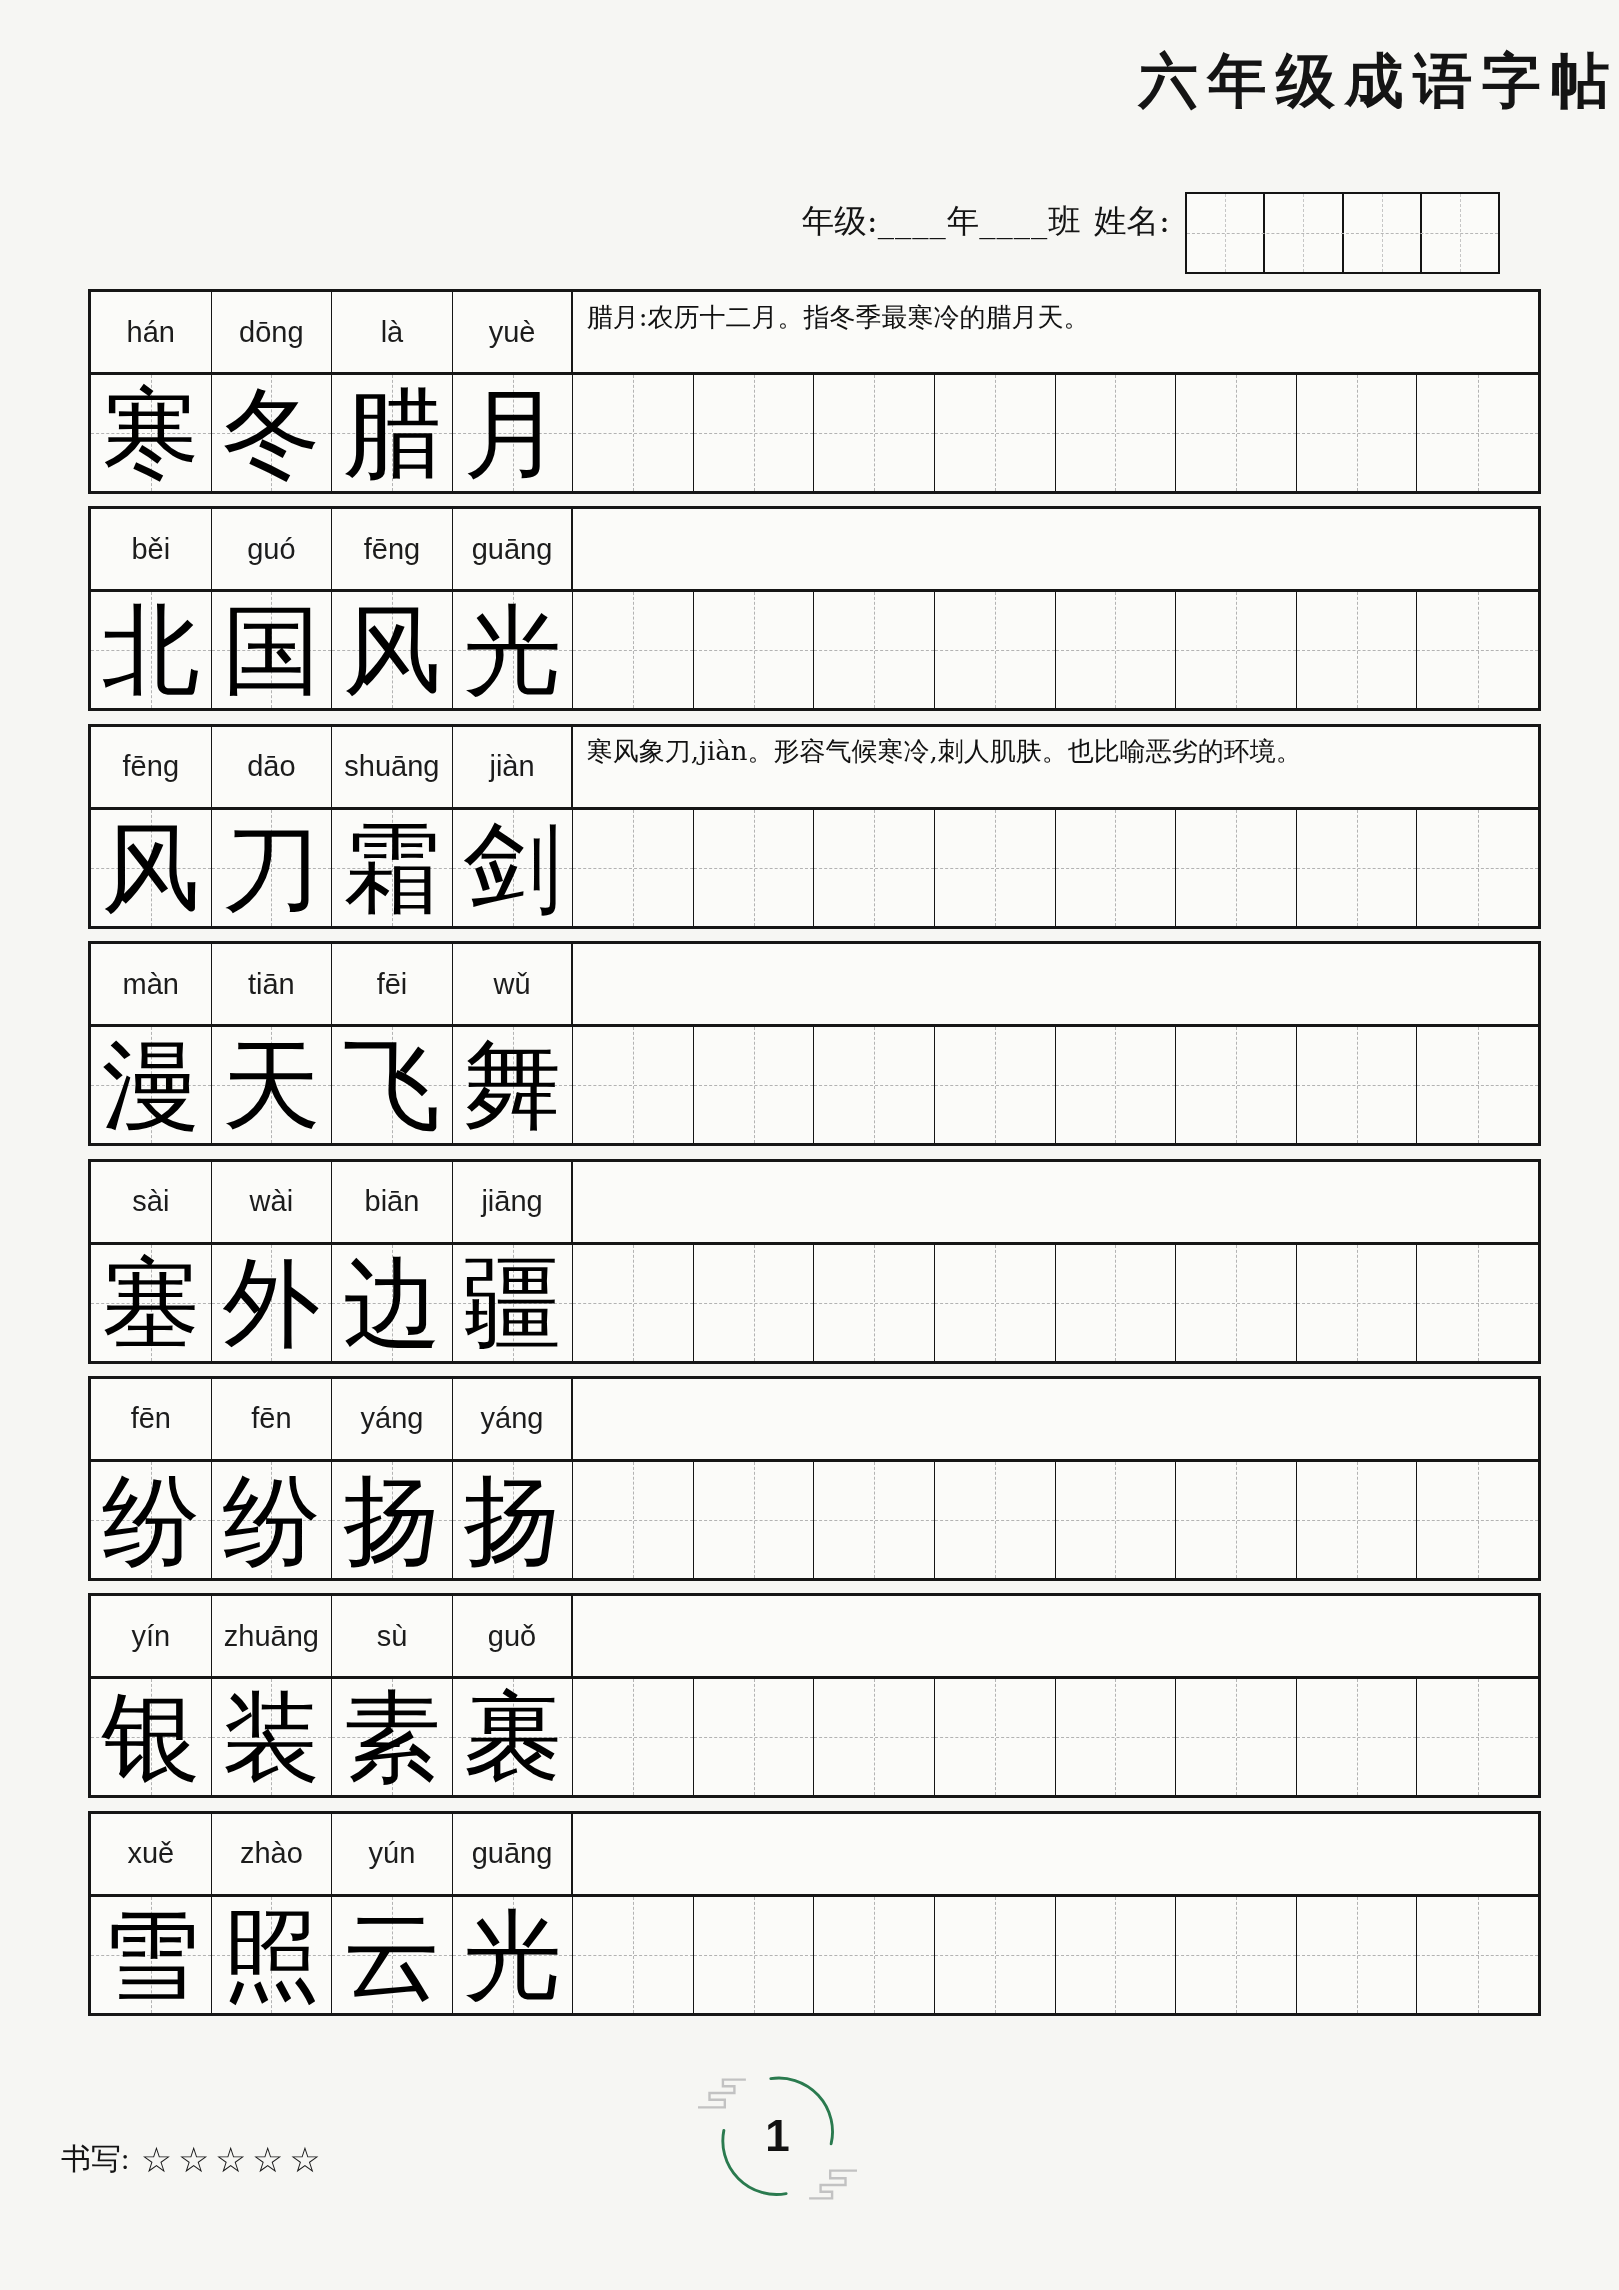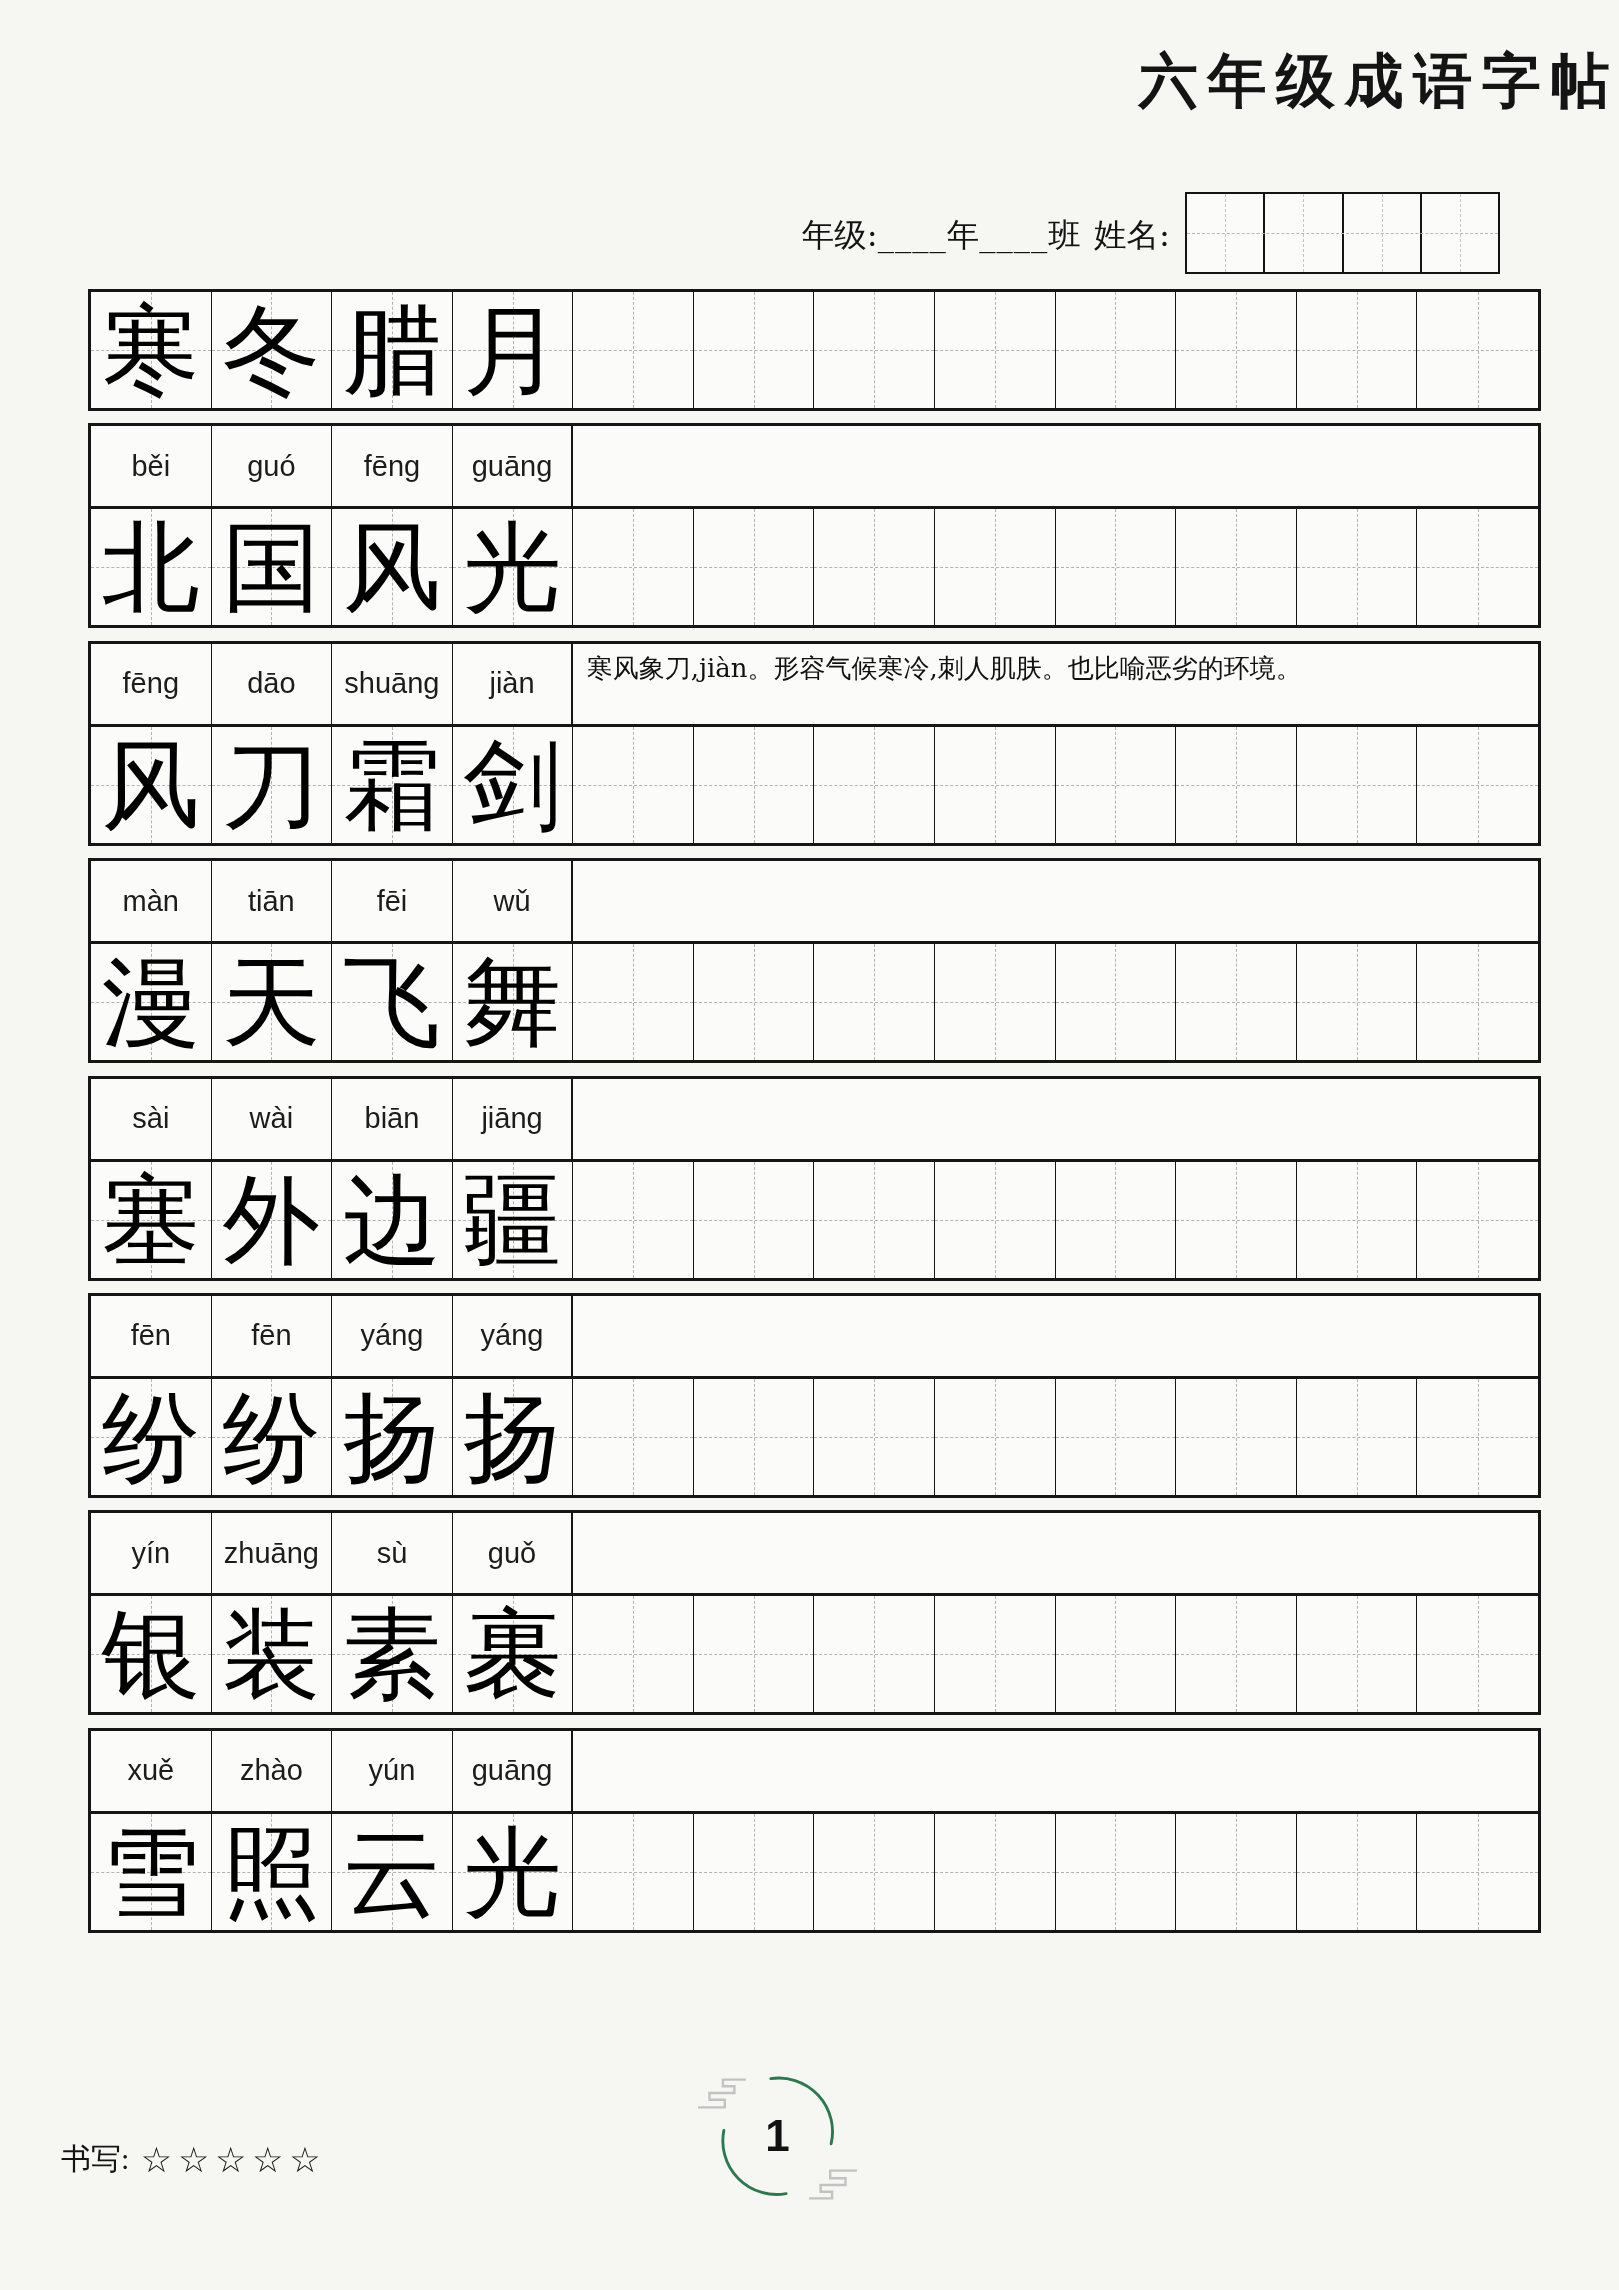--- a/index.html
+++ b/index.html
@@ -13,21 +13,21 @@
   }
   
   .title{
     position:absolute;top:42px;left:0;width:100%;
     text-align:right;margin:0;
     font-family:"DejaVu Serif","Liberation Serif",serif;
     font-weight:bold;font-size:59px;letter-spacing:9.6px;
   }
   
   .header-text{
-    position:absolute;top:214px;right:449px;
+    position:absolute;top:200px;right:449px;
     font-family:"DejaVu Serif","Liberation Serif",serif;
     font-size:32.5px;white-space:nowrap;
   }
   .header-text .gap{display:inline-block;width:13.4px;}
   .header-text .blank{letter-spacing:1px;}
   .name-grid{
     position:absolute;top:192px;left:1185px;
     width:315px;height:82px;
     border:2.9px solid #141414;
     display:flex;box-sizing:border-box;
@@ -119,20 +119,27 @@
 
   <div class="name-grid" id="name-grid">
       <div class="ng-cell"></div>
       <div class="ng-cell"></div>
       <div class="ng-cell"></div>
       <div class="ng-cell"></div>
     </div>
 
   <div class="blocks" id="blocks">
   <section class="block">
+    <div class="row pinyin-row">
+          <div class="py-cell">hán</div>
+          <div class="py-cell">dōng</div>
+          <div class="py-cell">là</div>
+          <div class="py-cell last-py">yuè</div>
+          <div class="def-cell">腊月:农历十二月。指冬季最寒冷的腊月天。</div>
+        </div>
     <div class="row char-row">
           <div class="ch-cell">
             <span>寒</span>
           </div>
           <div class="ch-cell">
             <span>冬</span>
           </div>
           <div class="ch-cell">
             <span>腊</span>
           </div>

